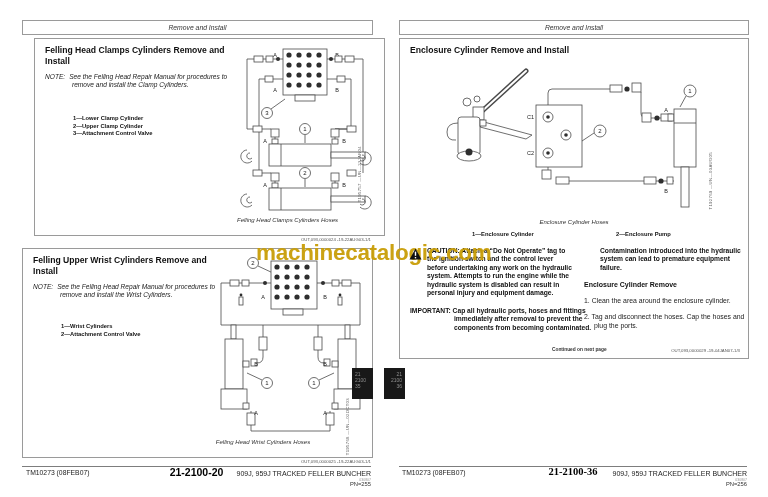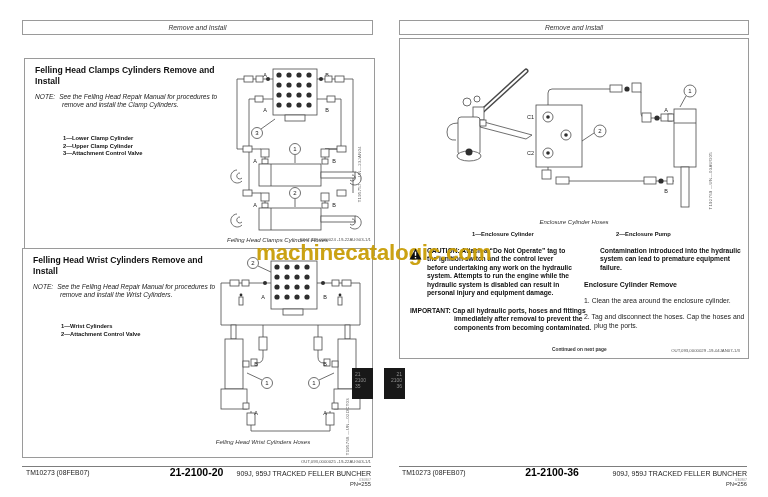--- a/index.html
+++ b/index.html
@@ -47,21 +47,21 @@
   svg .num{font-size:6px;}
   .dstroke{stroke:#4a4a4a;stroke-width:0.8;fill:none;}
   .fit{fill:#fff;stroke:#4a4a4a;stroke-width:0.8;}
   .dark{fill:#2e2e2e;stroke:none;}
 </style>
 </head>
 <body>
 
 <div class="hdrbox" style="left:22px;top:20px;width:349px;">Remove and Install</div>
 
-<div class="box" style="left:24px;top:38px;width:349px;height:196px;margin-top:20px;">
+<div class="box" style="left:34px;top:38px;width:349px;height:196px;">
   <div class="title" style="left:10px;top:6px;width:180px;">Felling Head Clamps Cylinders Remove and Install</div>
   <div class="note" style="left:10px;top:34px;width:178px;">
     <b>NOTE:</b><span>See the Felling Head Repair Manual for procedures to remove and install the Clamp Cylinders.</span>
   </div>
   <div class="legend" style="left:38px;top:76px;">
     <div>1—Lower Clamp Cylinder</div>
     <div>2—Upper Clamp Cylinder</div>
     <div>3—Attachment Control Valve</div>
   </div>
 
@@ -156,21 +156,21 @@
       <path class="dstroke" d="M22,147 a6.5,6.5 0 1 0 5,11 M25,150 a3,3 0 1 0 2,5"></path>
       <path class="dstroke" d="M140,149 a6.5,6.5 0 1 1 -5,11 M137,152 a3,3 0 1 1 -2,5"></path>
     </g>
   </svg>
   <div class="caption" style="left:160px;top:178px;width:185px;">Felling Head Clamps Cylinders Hoses</div>
 </div>
 <div class="vref" style="left:357px;top:146px;">T195757 —UN—23JAN04</div>
 <div class="ref" style="left:22px;top:237px;width:349px;">OUT,093,0000024 -19-22AUG03-1/1</div>
 
 <div class="box" style="left:22px;top:248px;width:349px;height:208px;">
-  <div class="title" style="left:10px;top:6px;width:180px;">Felling Head Wrist Cylinders Remove and Install</div>
+  <div class="title" style="left:10px;top:6px;width:180px;">Felling Upper Wrist Cylinders Remove and Install</div>
   <div class="note" style="left:10px;top:34px;width:178px;">
     <b>NOTE:</b><span>See the Felling Head Repair Manual for procedures to remove and install the Wrist Cylinders.</span>
   </div>
   <div class="legend" style="left:38px;top:74px;">
     <div>1—Wrist Cylinders</div>
     <div>2—Attachment Control Valve</div>
   </div>
 
   <svg style="position:absolute;left:180px;top:6px;" width="175" height="182" viewBox="0 0 175 182">
 
@@ -265,20 +265,21 @@
 <div class="rule" style="left:22px;top:466px;width:349px;"></div>
 <div class="ftm" style="left:26px;top:469px;">TM10273 (08FEB07)</div>
 <div class="fpage" style="left:22px;top:466px;width:349px;">21-2100-20</div>
 <div class="fmodel" style="left:22px;top:470px;width:349px;">909J, 959J TRACKED FELLER BUNCHER</div>
 <div class="ftiny" style="left:22px;top:478px;width:349px;">030807</div>
 <div class="fpn" style="left:22px;top:481px;width:349px;">PN=255</div>
 
 <div class="hdrbox" style="left:399px;top:20px;width:348px;">Remove and Install</div>
 
 <div class="box" style="left:399px;top:38px;width:348px;height:319px;">
+  <div class="title" style="left:10px;top:6px;width:300px;">Enclosure Cylinder Remove and Install</div>
 
   <svg style="position:absolute;left:28px;top:26px;" width="292" height="150" viewBox="0 0 292 150">
 
     <g>
       <path d="M52,48 L98,6" stroke="#4a4a4a" stroke-width="5" stroke-linecap="round" fill="none"></path>
       <path d="M52,48 L98,6" stroke="#ffffff" stroke-width="2" stroke-linecap="round" fill="none"></path>
       <rect class="fit" x="45" y="42" width="11" height="13"></rect>
       <circle class="fit" cx="39" cy="37" r="4"></circle>
       <circle class="fit" cx="49" cy="34" r="3"></circle>
       <path class="dstroke" d="M30,58 Q19,58 19,67 Q19,76 28,75"></path>
@@ -363,21 +364,21 @@
   <div class="rpar hang10" style="left:184px;top:258px;width:158px;">1. Clean the area around the enclosure cylinder.</div>
   <div class="rpar hang10" style="left:184px;top:274px;width:158px;">2. Tag and disconnect the hoses. Cap the hoses and plug the ports.</div>
 
   <div class="cont" style="left:152px;top:308px;">Continued on next page</div>
   <div class="ref" style="left:180px;top:308.5px;width:160px;">OUT,093,0000029 -19-04JAN07-1/3</div>
 </div>
 <div class="vref" style="left:708px;top:152px;">T192769 —UN—03AUG05</div>
 
 <div class="rule" style="left:399px;top:466px;width:348px;"></div>
 <div class="ftm" style="left:402px;top:469px;">TM10273 (08FEB07)</div>
-<div class="fpage" style="left:378px;top:466px;width:348px;">21-2100-36</div>
+<div class="fpage" style="left:399px;top:466px;width:348px;font-family:Liberation Serif, serif;">21-2100-36</div>
 <div class="fmodel" style="left:399px;top:470px;width:348px;">909J, 959J TRACKED FELLER BUNCHER</div>
 <div class="ftiny" style="left:399px;top:478px;width:348px;">030807</div>
 <div class="fpn" style="left:399px;top:481px;width:348px;">PN=256</div>
 
 <div class="tab" style="left:352px;top:368px;">21
 2100
 35</div>
 <div class="tab right" style="left:384px;top:368px;">21
 2100
 36</div>

